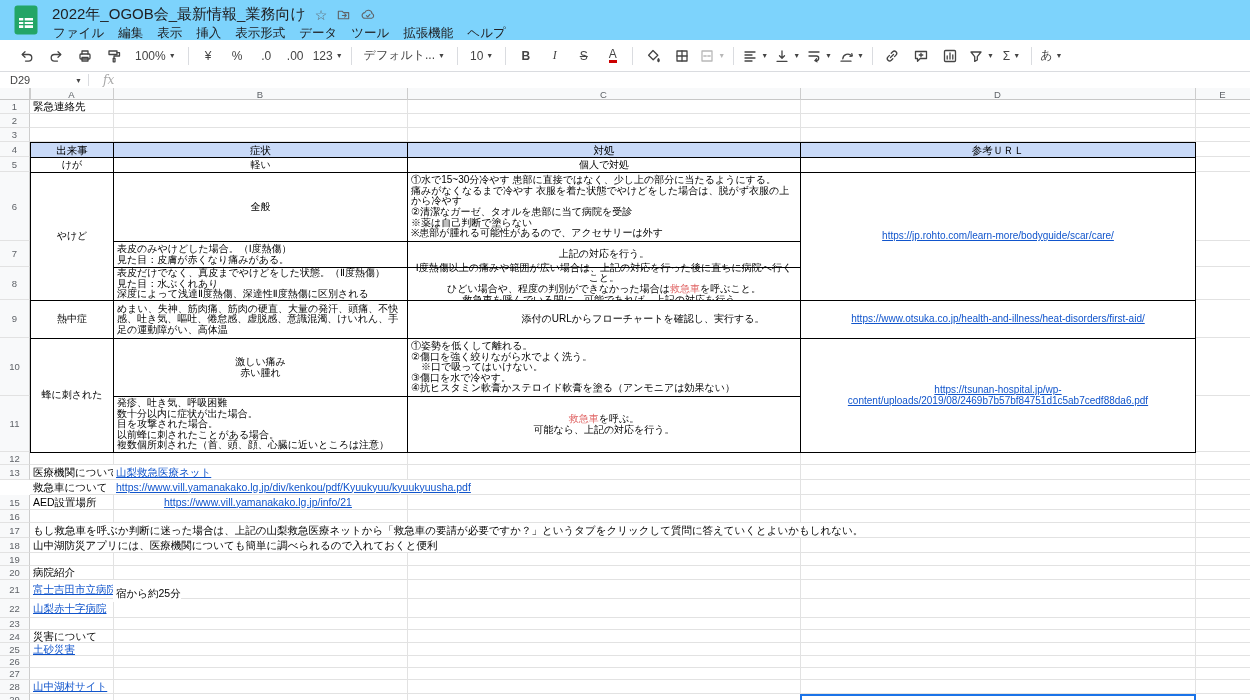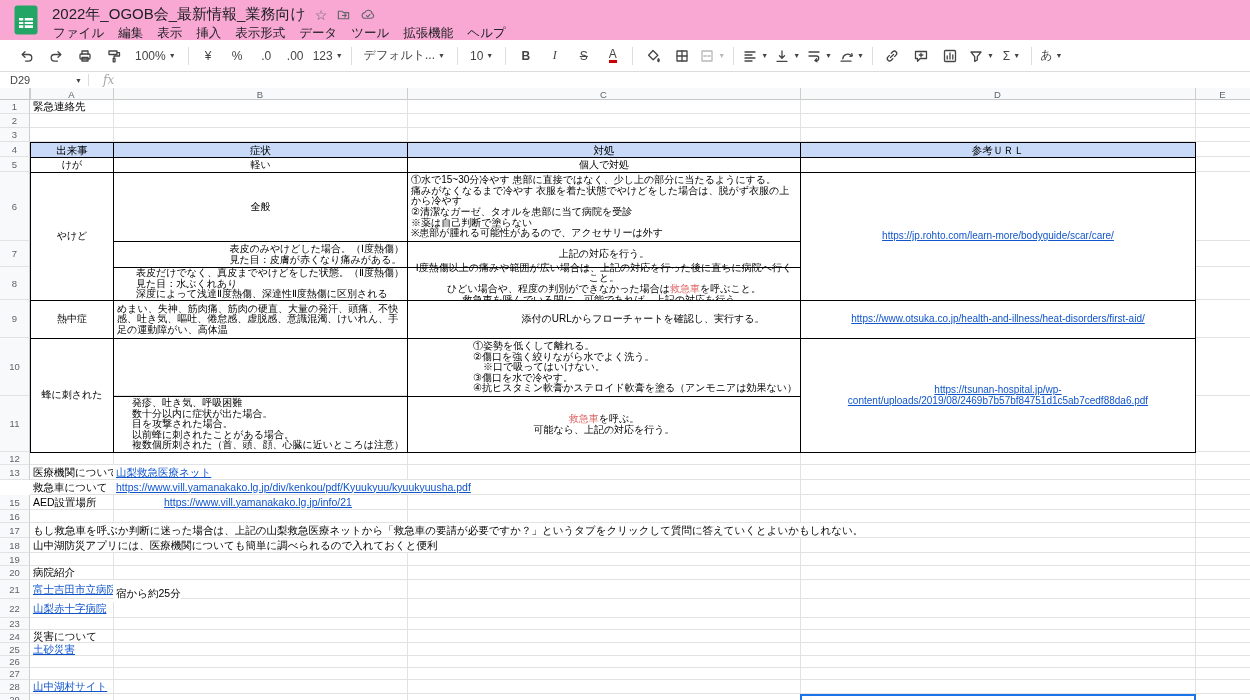--- a/index.html
+++ b/index.html
@@ -1,19 +1,19 @@
 <!DOCTYPE html>
 <html><head>
 <meta charset="utf-8">
 <style>
   html,body{margin:0;padding:0}
   body{width:1250px;height:700px;overflow:hidden;position:relative;background:#fff;
        font-family:"Liberation Sans",sans-serif;color:#202124}
   
-  .titlebar{position:absolute;top:0;left:0;right:0;height:40px;background:#f9a8d4}
+  .titlebar{position:absolute;top:0;left:0;right:0;height:40px;background:#7dd3fc}
   .logo{position:absolute;left:14px;top:5px;width:24px;height:30px}
   .title-row{position:absolute;left:52px;top:5px;display:flex;align-items:center;gap:9px}
   .doc-title{font-size:15px;color:#202124;white-space:nowrap}
   .t-icon{color:#5f6368;font-size:14px;line-height:14px;display:flex;align-items:center}
   .menu-row{position:absolute;left:46px;top:25px;display:flex}
   .menu-item{font-size:12.5px;color:#202124;padding:0 7px;cursor:default;white-space:nowrap}
   
   .toolbar{position:absolute;top:40px;left:0;right:0;height:31px;border-bottom:1px solid #dadce0;
            display:flex;align-items:center;padding-left:12px;background:#fff}
   .tbtn{height:24px;min-width:23px;display:flex;align-items:center;justify-content:center;
@@ -43,21 +43,21 @@
   .hdr-sep{position:absolute;top:0;height:12px;width:1px;background:#cdcdcd}
   .gut{position:absolute;left:0;width:30px;background:#f8f9fa;box-sizing:border-box;
        border-right:1px solid #cdcdcd;border-bottom:1px solid #e2e2e2;
        font-size:9.5px;color:#5f6368;display:flex;align-items:center;justify-content:center}
   .row-line{position:absolute;left:30px;width:1220px;box-sizing:border-box;border-bottom:1px solid #e2e2e2}
   .v-line{position:absolute;width:1px;background:#e2e2e2}
   .cellt{position:absolute;font-size:10.5px;color:#000;white-space:nowrap;background:#fff;
          display:flex;align-items:center;padding:0 0 0 3px;z-index:1;line-height:11px}
   .lk{color:#1155cc;text-decoration:underline}
   .tc{position:absolute;box-sizing:border-box;border:1px solid #000;background:#fff;z-index:2;
-      display:flex;align-items:center;justify-content:flex-end;font-size:10px;line-height:10.6px;
+      display:flex;align-items:center;justify-content:flex-start;font-size:10px;line-height:10.6px;
       padding:1px 3px;color:#000;white-space:pre-wrap}
   .tc.center{justify-content:center;text-align:center}
   .tc.hdr{background:#c9daf8;justify-content:center;text-align:center;font-size:10.5px}
   .red{color:#e06666}
   .sel{position:absolute;border:2px solid #1a73e8;box-sizing:border-box;z-index:3;background:transparent}
 </style>
 </head>
 <body>
 
 <div class="titlebar">
@@ -399,18 +399,19 @@
     <div class="tc center" style="left: 800px; top: 84px; width: 396px; height: 129px;"><span><span class="lk">https://jp.rohto.com/learn-more/bodyguide/scar/care/</span></span></div>
     <div class="tc" style="left: 113px; top: 153px; width: 295px; height: 27px;"><span><span>表皮のみやけどした場合。（Ⅰ度熱傷）</span><br><span>見た目：皮膚が赤くなり痛みがある。</span></span></div>
     <div class="tc center" style="left: 407px; top: 153px; width: 394px; height: 27px;"><span><span>上記の対応を行う。</span></span></div>
     <div class="tc" style="left: 113px; top: 179px; width: 295px; height: 34px;"><span><span>表皮だけでなく、真皮までやけどをした状態。（Ⅱ度熱傷）</span><br><span>見た目：水ぶくれあり</span><br><span>深度によって浅達Ⅱ度熱傷、深達性Ⅱ度熱傷に区別される</span></span></div>
     <div class="tc center" style="left: 407px; top: 179px; width: 394px; height: 34px;"><span><span>Ⅰ度熱傷以上の痛みや範囲が広い場合は、上記の対応を行った後に直ちに病院へ行くこと。</span><br><span>ひどい場合や、程度の判別ができなかった場合は</span><span class="red">救急車</span><span>を呼ぶこと。</span><br><span>救急車を呼んでいる間に、可能であれば、上記の対応を行う。</span></span></div>
     <div class="tc center" style="left: 30px; top: 212px; width: 84px; height: 39px;"><span><span>熱中症</span></span></div>
     <div class="tc" style="left: 113px; top: 212px; width: 295px; height: 39px;"><span><span>めまい、失神、筋肉痛、筋肉の硬直、大量の発汗、頭痛、不快感、吐き気、嘔吐、倦怠感、虚脱感、意識混濁、けいれん、手足の運動障がい、高体温</span></span></div>
     <div class="tc center" style="left: 407px; top: 212px; width: 472px; height: 39px;"><span><span>添付のURLからフローチャートを確認し、実行する。</span></span></div>
     <div class="tc center" style="left: 800px; top: 212px; width: 396px; height: 39px;"><span><span class="lk">https://www.otsuka.co.jp/health-and-illness/heat-disorders/first-aid/</span></span></div>
     <div class="tc center" style="left: 30px; top: 250px; width: 84px; height: 115px;"><span><span>蜂に刺された</span></span></div>
+    <div class="tc center" style="left: 113px; top: 250px; width: 295px; height: 59px;"><span><span>激しい痛み</span><br><span>赤い腫れ</span></span></div>
     <div class="tc" style="left: 407px; top: 250px; width: 394px; height: 59px;"><span><span>①姿勢を低くして離れる。</span><br><span>②傷口を強く絞りながら水でよく洗う。</span><br><span>　※口で吸ってはいけない。</span><br><span>③傷口を水で冷やす。</span><br><span>④抗ヒスタミン軟膏かステロイド軟膏を塗る（アンモニアは効果ない）</span></span></div>
     <div class="tc center" style="left: 800px; top: 250px; width: 396px; height: 115px;"><span><span class="lk">https://tsunan-hospital.jp/wp-content/uploads/2019/08/2469b7b57bf84751d1c5ab7cedf88da6.pdf</span></span></div>
     <div class="tc" style="left: 113px; top: 308px; width: 295px; height: 57px;"><span><span>発疹、吐き気、呼吸困難</span><br><span>数十分以内に症状が出た場合。</span><br><span>目を攻撃された場合。</span><br><span>以前蜂に刺されたことがある場合。</span><br><span>複数個所刺された（首、頭、顔、心臓に近いところは注意）</span></span></div>
     <div class="tc center" style="left: 407px; top: 308px; width: 394px; height: 57px;"><span><span class="red">救急車</span><span>を呼ぶ。</span><br><span>可能なら、上記の対応を行う。</span></span></div>
     <div class="sel" style="left: 800px; top: 606px; width: 396px; height: 14px; border-color: rgb(26, 115, 232);"></div>
   </div>
 
 </body></html>

